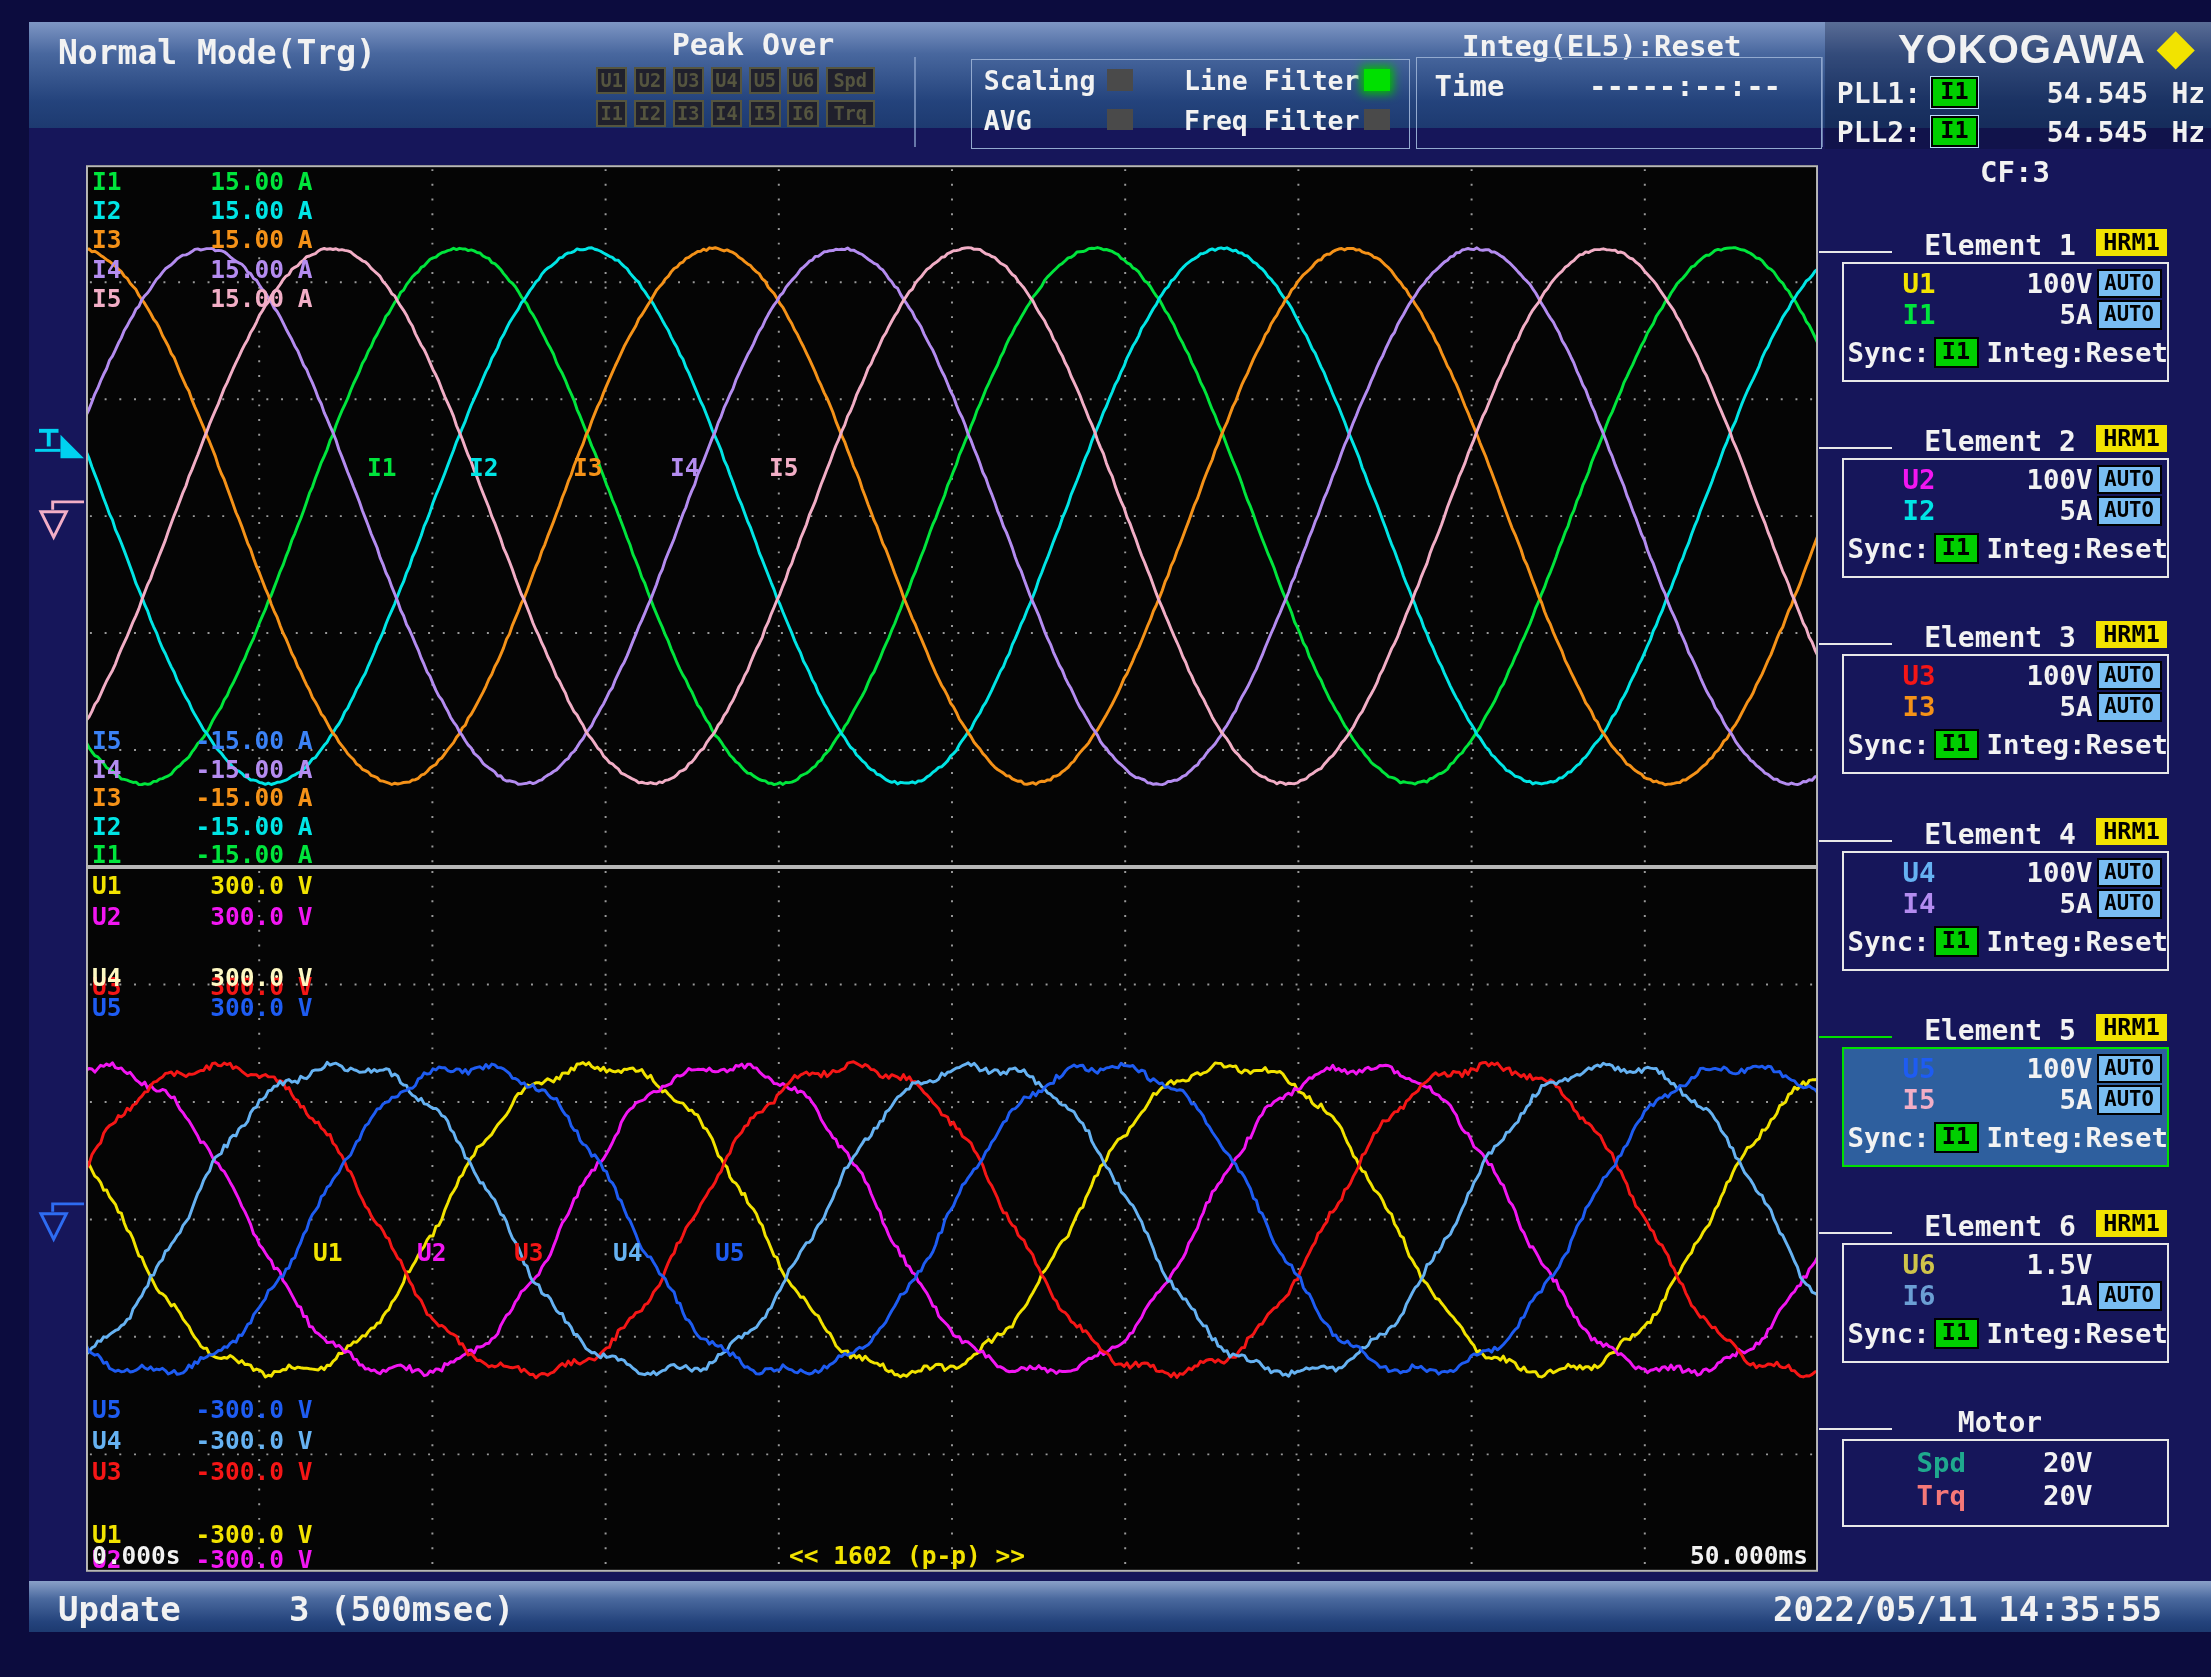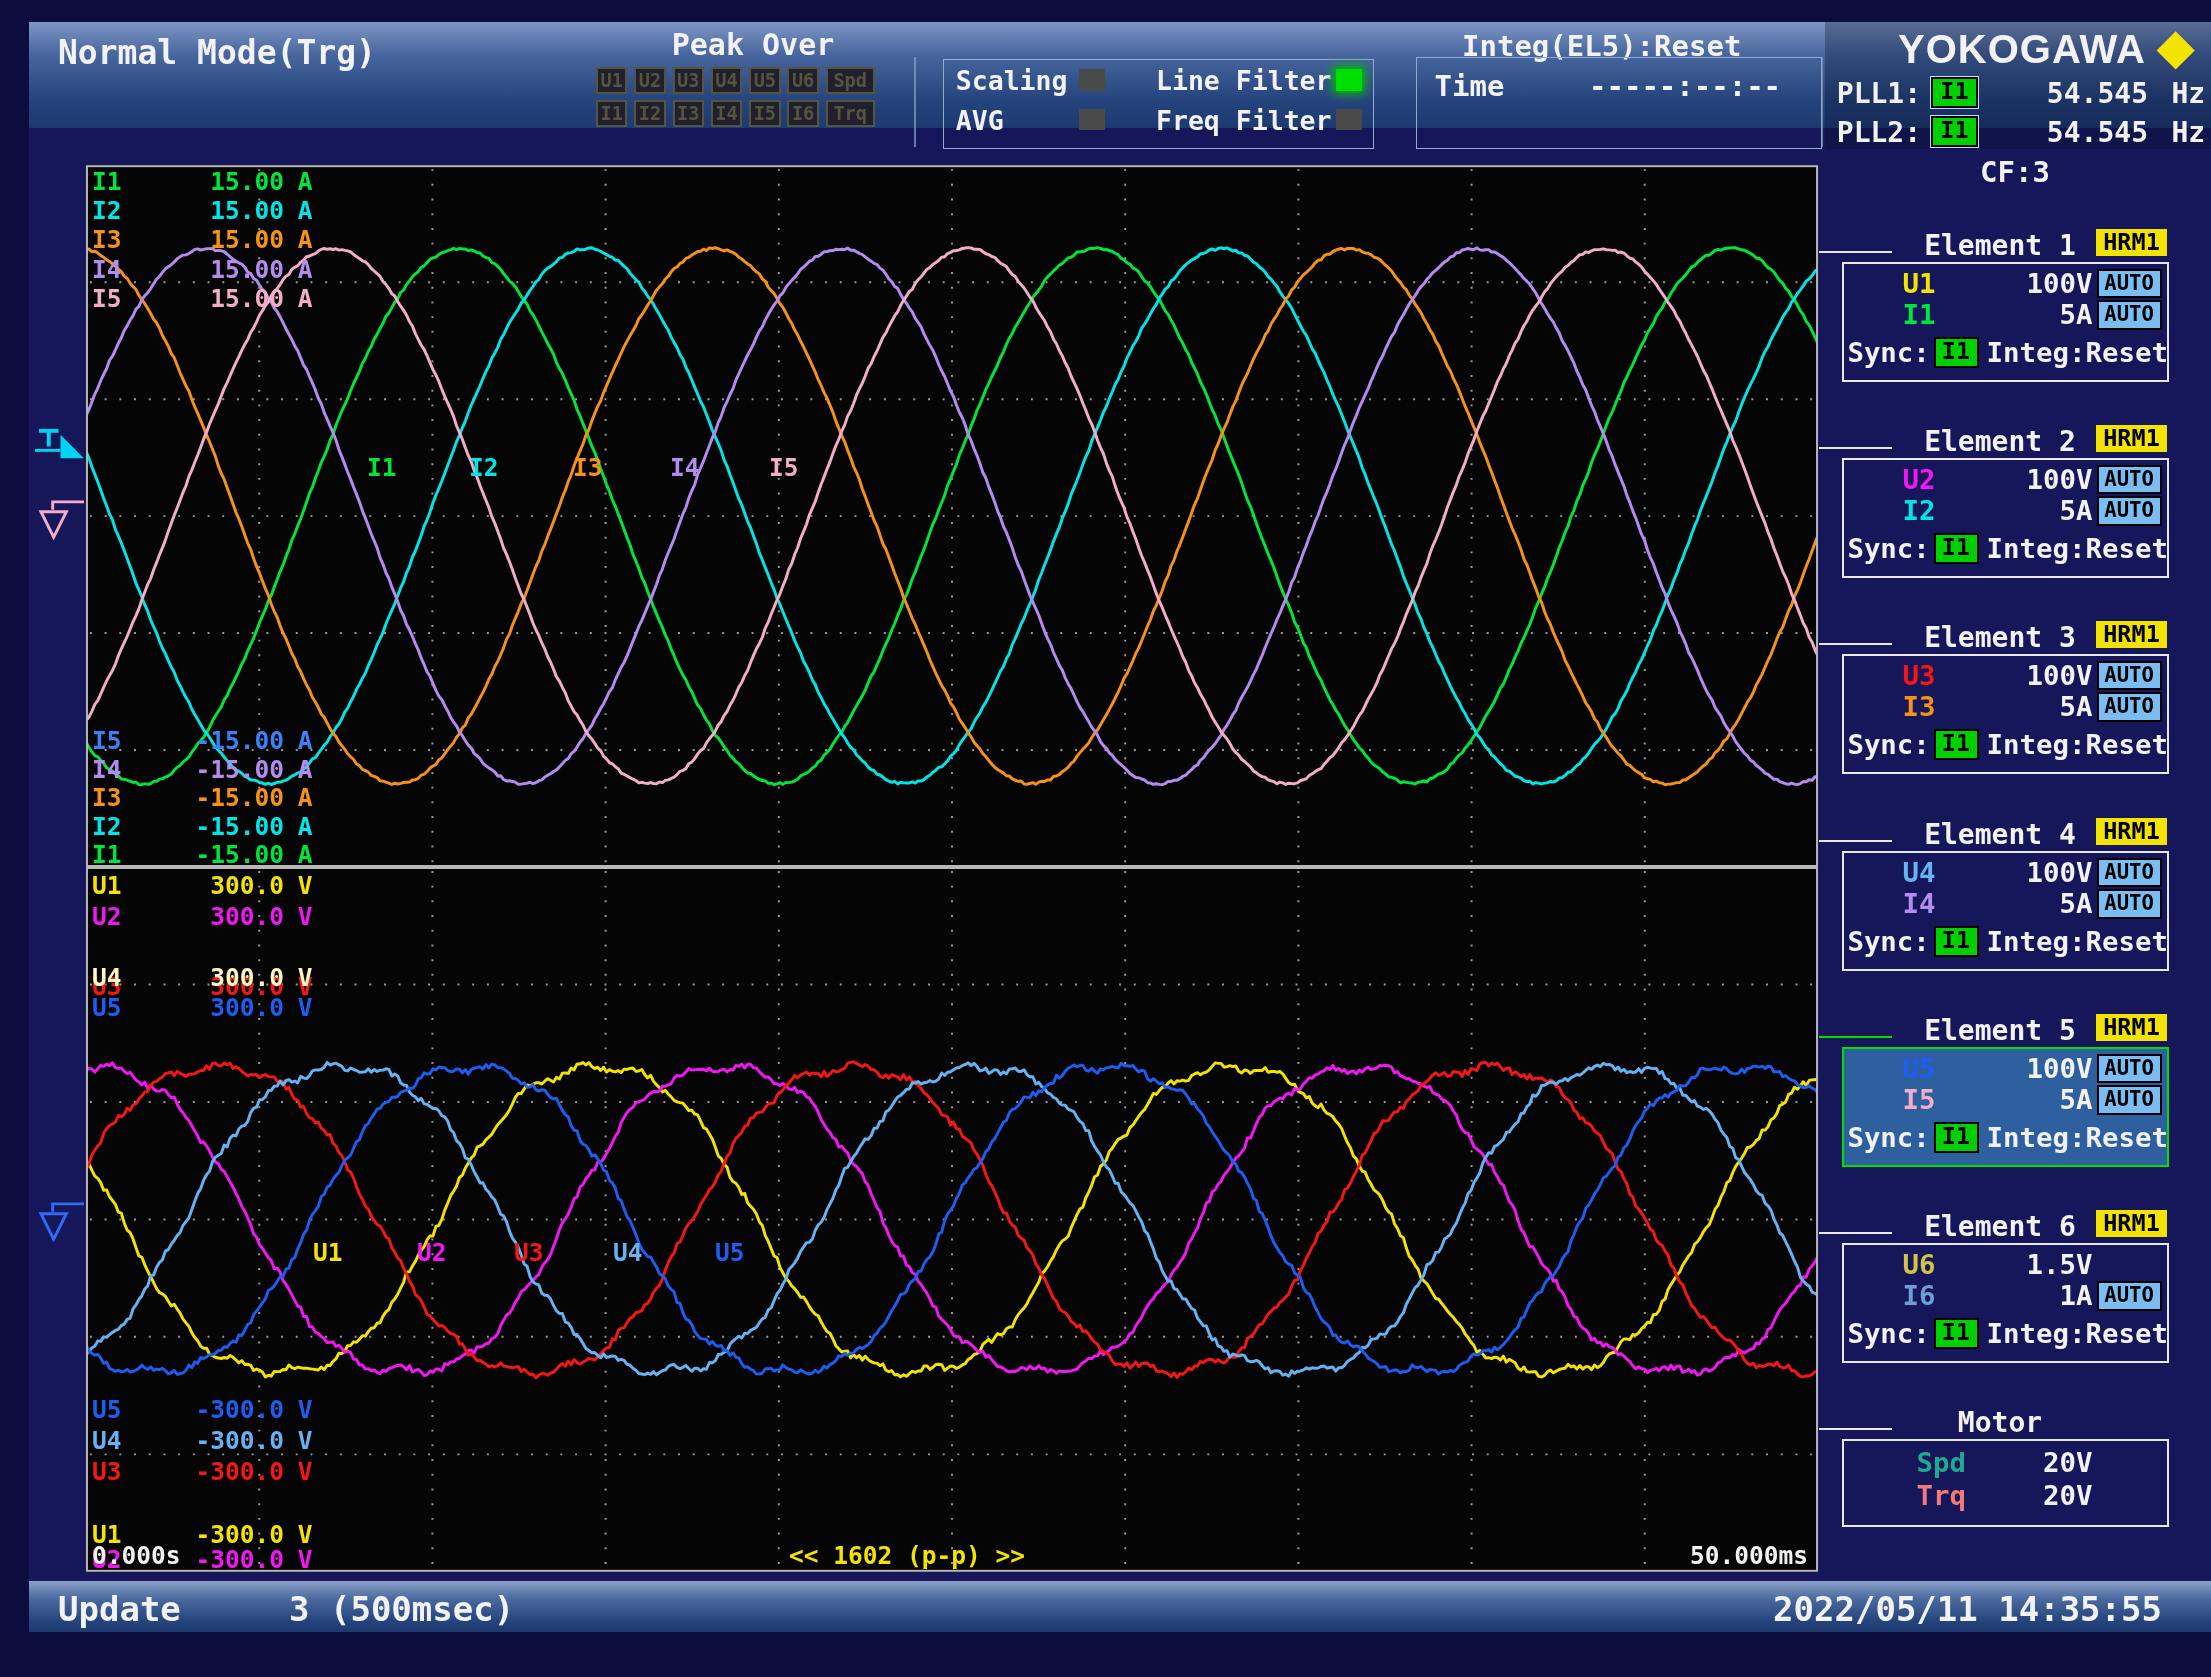--- a/index.html
+++ b/index.html
@@ -10,21 +10,21 @@
   .topbar{position:absolute;left:29px;top:21.6px;width:2182px;height:106px;
           background:linear-gradient(#7e96c4 0%,#48679e 30%,#24437c 75%,#1d3a70 100%);}
   .tb-sep{position:absolute;top:35px;height:90px;width:2px;background:#8aa2cc;opacity:.7;}
   .mode{position:absolute;left:29px;top:11.8px;font-size:33px;font-weight:bold;}
   .po{position:absolute;left:567px;top:0;width:323px;height:127px;}
   .po-title{position:absolute;left:0;top:5.9px;width:314px;text-align:center;font-size:30px;font-weight:bold;}
   .po-row{position:absolute;left:0;height:29px;white-space:nowrap;}
   .po-box{display:inline-block;width:27.4px;height:23.5px;margin-right:6.9px;border:2px solid #55553f;
           color:#55553f;background:#20202c;font-size:18.6px;font-weight:bold;text-align:center;line-height:23.5px;}
   .po-box.wide{width:45px;}
-  .ind-box{position:absolute;left:914px;top:37px;width:429px;height:88px;border:1px solid #93aacf;}
+  .ind-box{position:absolute;left:942px;top:37px;width:429px;height:88px;border:1px solid #93aacf;padding-left:8px;}
   .ind-label{position:absolute;font-size:26.5px;font-weight:bold;}
   .sq{position:absolute;width:25.5px;height:21.6px;background:#4a4a4a;}
   .sq.on{background:#00e000;box-shadow:0 0 9.8px 2.9px #00c000;}
   .integ-title{position:absolute;left:1433px;top:7.8px;font-size:29px;font-weight:bold;}
   .time-box{position:absolute;left:1387px;top:35px;width:404px;height:90px;border:1px solid #93aacf;}
   .time-label{position:absolute;left:17.6px;top:11.8px;font-size:29px;font-weight:bold;}
   .time-value{position:absolute;left:172px;top:11.8px;font-size:29px;font-weight:bold;}
   .brand-zone{position:absolute;left:1796px;top:0;width:386px;height:127px;background:rgba(8,14,44,.30);}
   .logo{position:absolute;right:65px;top:5.9px;font-family:"Liberation Sans",sans-serif;
         font-weight:bold;font-size:40px;letter-spacing:1px;}

